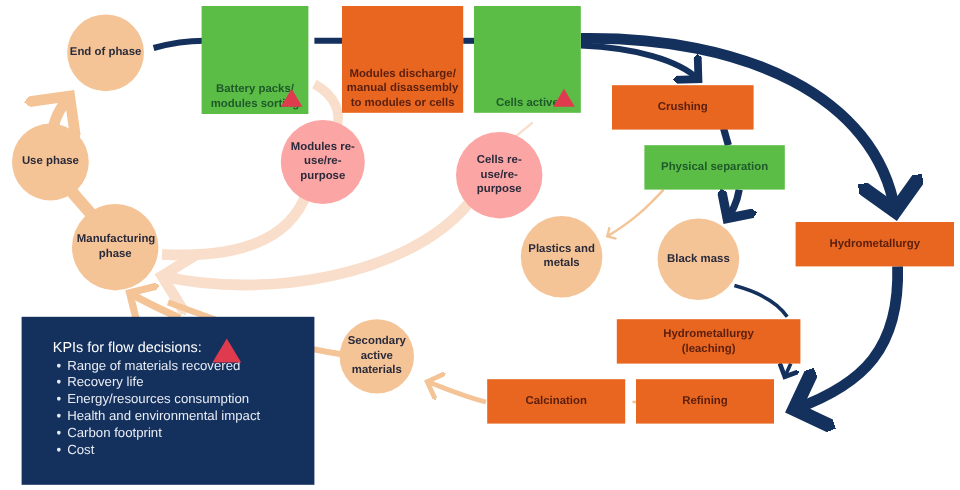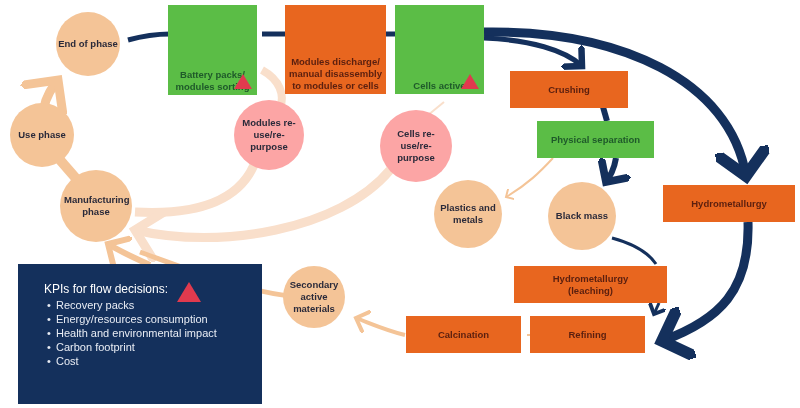--- a/index.html
+++ b/index.html
@@ -135,20 +135,21 @@
   <span>Calcination</span>
 </div>
 
 <div class="circle c-main" style="left:283px;top:266px;width:62px;height:62px;">
   <span style="width:54px;">Secondary active materials</span>
 </div>
 
 <div class="kpi">
   <div class="kpi-title">KPIs for flow decisions:</div>
   <ul>
-    <li>Recovery packs</li>
+    <li>Range of materials recovered</li>
+    <li>Recovery life</li>
     <li>Energy/resources consumption</li>
     <li>Health and environmental impact</li>
     <li>Carbon footprint</li>
     <li>Cost</li>
   </ul>
 </div>
 <div class="tri" style="left:177px;top:282px;border-left-width:12px;border-right-width:12px;border-bottom-width:20px;"></div>
 
 </body></html>

